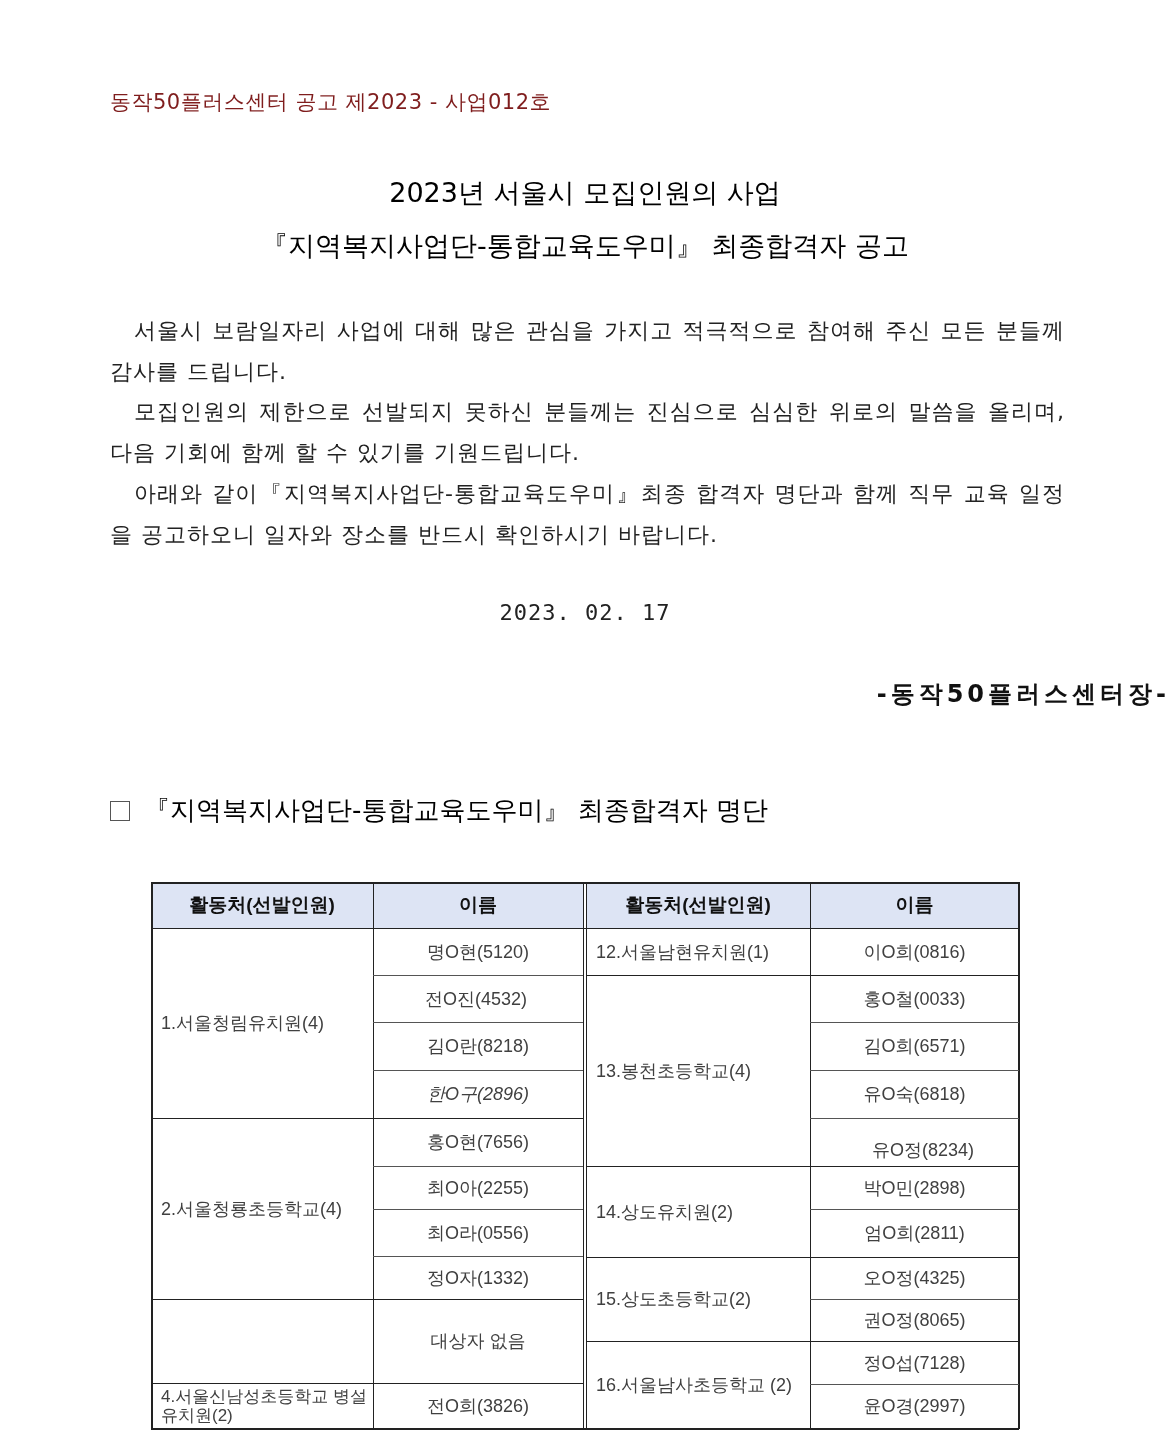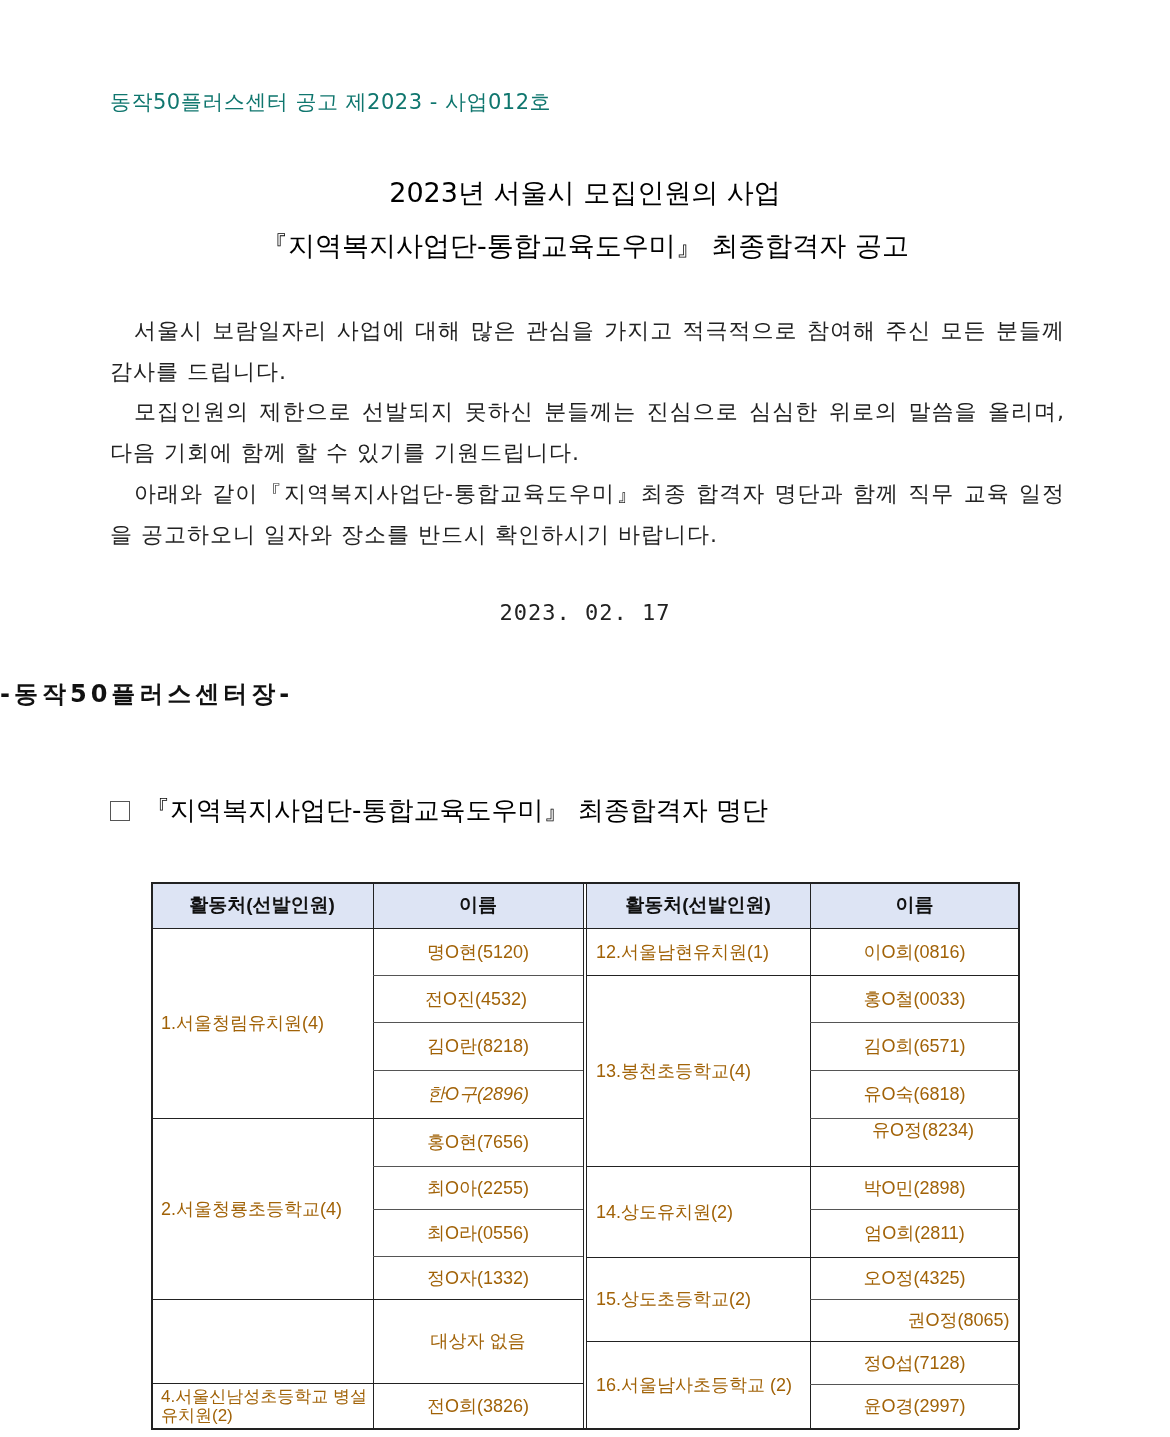--- a/index.html
+++ b/index.html
@@ -1,39 +1,39 @@
 <!DOCTYPE html>
 <html><head>
 <meta charset="utf-8">
 <style>
   html, body { margin: 0; padding: 0; background: #ffffff; }
   body {
     width: 1170px; height: 1437px; position: relative; overflow: hidden;
     font-family: "DejaVu Sans", "Liberation Sans", sans-serif; color: #111;
   }
   .abs { position: absolute; }
-  .doc-number { left: 110px; top: 88px; font-size: 21px; color: #0f766e; letter-spacing: 0.5px; }
+  .doc-number { left: 110px; top: 88px; font-size: 21px; color: #7f1d1d; letter-spacing: 0.5px; }
   .title { left: 0; width: 1170px; text-align: center; font-size: 27px; color: #000; }
   .title1 { top: 175px; }
   .title2 { top: 228px; }
   .para { left: 110px; width: 955px; font-size: 22px; line-height: 41px; color: #222; letter-spacing: 1px; text-align: justify; }
   .p1 { top: 310px; }
   .p2 { top: 391px; }
   .p3 { top: 473px; }
   .indent { display: inline-block; width: 24px; }
   .date { left: 0; width: 1170px; text-align: center; top: 600px; font-size: 22px; color: #222; letter-spacing: 1px; font-family: "DejaVu Sans Mono", "Liberation Mono", monospace; }
-  .signer { left: 0; width: 1170px; text-align: left; top: 678px; font-size: 24px; font-weight: bold; color: #111; letter-spacing: 4px; }
+  .signer { left: 0; width: 1170px; text-align: right; top: 678px; font-size: 24px; font-weight: bold; color: #111; letter-spacing: 4px; }
   .section-title { left: 110px; top: 793px; font-size: 26px; color: #000; display: flex; align-items: center; }
   .checkbox { width: 18px; height: 18px; border: 1.5px solid #555; display: inline-block; margin-right: 14px; background: #fff; }
 
   
   .tbl { position: absolute; left: 151px; top: 882px; width: 868px; height: 546px; }
   .cell {
     position: absolute; box-sizing: border-box; display: flex; align-items: center; justify-content: center;
-    font-size: 18px; color: #a16207; font-family: "Liberation Sans", "DejaVu Sans", sans-serif;
+    font-size: 18px; color: #404040; font-family: "Liberation Sans", "DejaVu Sans", sans-serif;
     background: #fff;
   }
   .hdr { background: #dde4f4; font-weight: bold; font-size: 19px; color: #111; }
   .left { justify-content: flex-start; padding-left: 10px; line-height: 22px; }
   .line { position: absolute; background: #222; }
   .thin { background: #555; }
 </style>
 </head>
 <body>
 
@@ -78,29 +78,29 @@
   <div class="cell left" style="left:0;top:501px;width:222px;height:45px;font-size:17px;line-height:19px;">4.서울신남성초등학교 병설유치원(2)</div>
   <div class="cell" style="left:222px;top:501px;width:210px;height:45px;">전O희(3826)</div>
 
   <div class="cell left" style="left:435px;top:46px;width:224px;height:47px;">12.서울남현유치원(1)</div>
   <div class="cell" style="left:659px;top:46px;width:209px;height:47px;">이O희(0816)</div>
 
   <div class="cell left" style="left:435px;top:93px;width:224px;height:191px;">13.봉천초등학교(4)</div>
   <div class="cell" style="left:659px;top:93px;width:209px;height:47px;">홍O철(0033)</div>
   <div class="cell" style="left:659px;top:140px;width:209px;height:48px;">김O희(6571)</div>
   <div class="cell" style="left:659px;top:188px;width:209px;height:48px;">유O숙(6818)</div>
-  <div class="cell" style="left:659px;top:224px;width:226px;height:48px;">유O정(8234)</div>
+  <div class="cell" style="left:659px;top:244px;width:226px;height:48px;">유O정(8234)</div>
 
   <div class="cell left" style="left:435px;top:284px;width:224px;height:91px;">14.상도유치원(2)</div>
   <div class="cell" style="left:659px;top:284px;width:209px;height:43px;">박O민(2898)</div>
   <div class="cell" style="left:659px;top:327px;width:209px;height:48px;">엄O희(2811)</div>
 
   <div class="cell left" style="left:435px;top:375px;width:224px;height:84px;">15.상도초등학교(2)</div>
   <div class="cell" style="left:659px;top:375px;width:209px;height:42px;">오O정(4325)</div>
-  <div class="cell" style="left:659px;top:417px;width:209px;height:42px;margin-left:44px;">권O정(8065)</div>
+  <div class="cell" style="left:659px;top:417px;width:209px;height:42px;">권O정(8065)</div>
 
   <div class="cell left" style="left:435px;top:459px;width:224px;height:87px;">16.서울남사초등학교 (2)</div>
   <div class="cell" style="left:659px;top:459px;width:209px;height:43px;">정O섭(7128)</div>
   <div class="cell" style="left:659px;top:502px;width:209px;height:44px;">윤O경(2997)</div>
 
   <div class="line" style="left:0;top:0;width:868px;height:1.5px;"></div>
   <div class="line" style="left:0;top:546px;width:868px;height:1.5px;"></div>
   <div class="line" style="left:0;top:0;width:1.5px;height:547px;"></div>
   <div class="line" style="left:867px;top:0;width:1.5px;height:547px;"></div>
 

